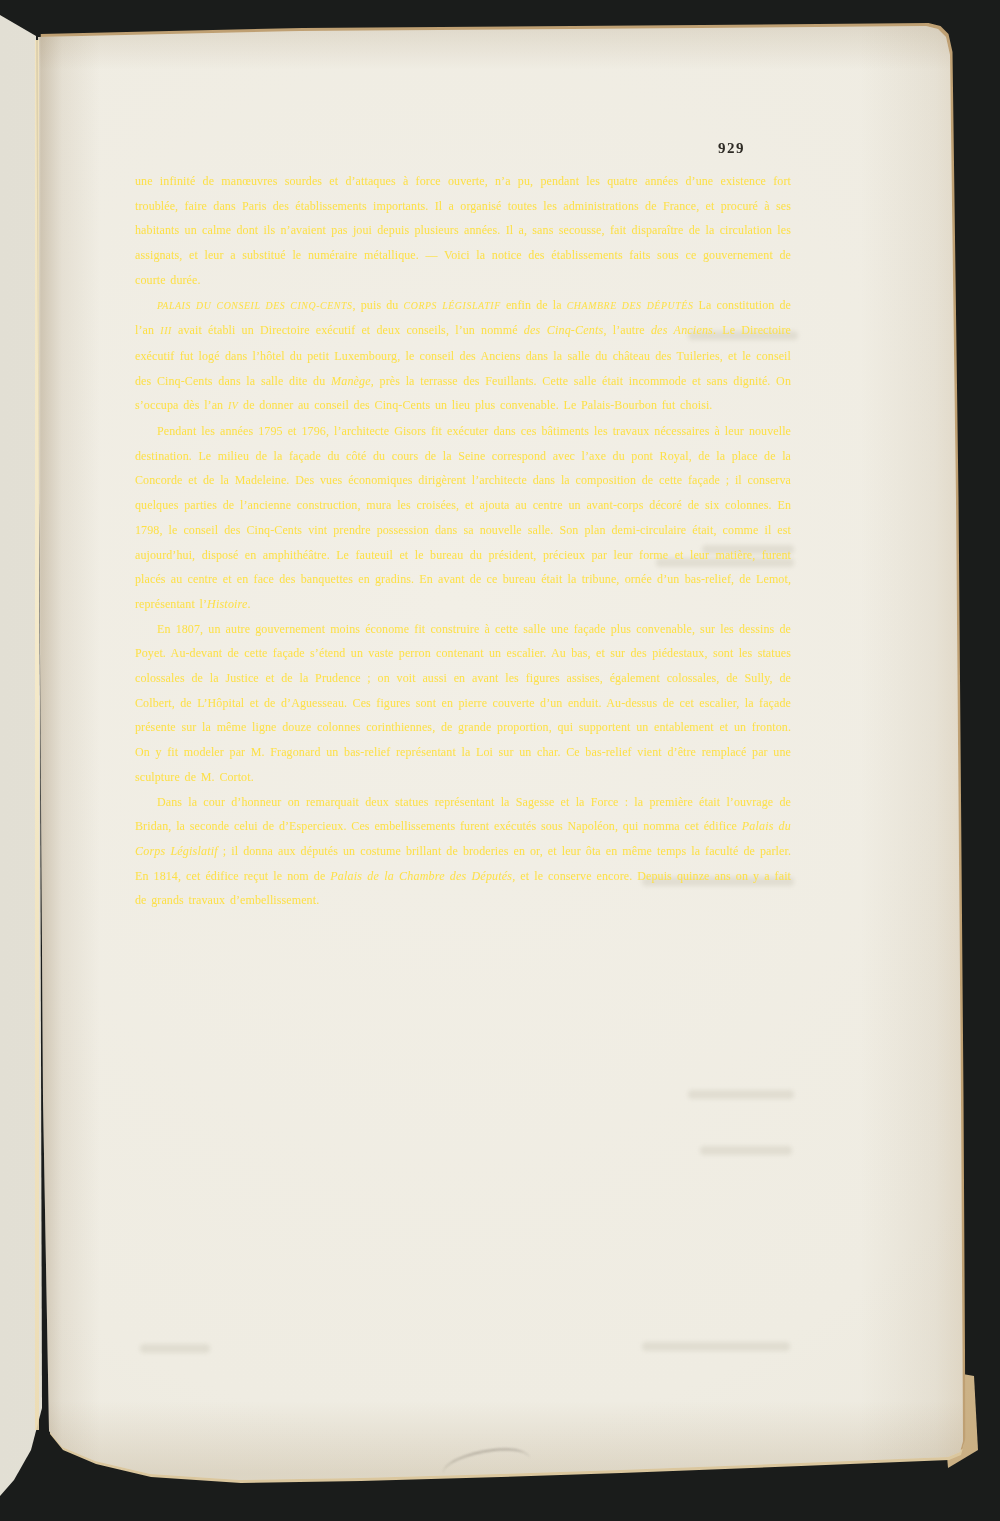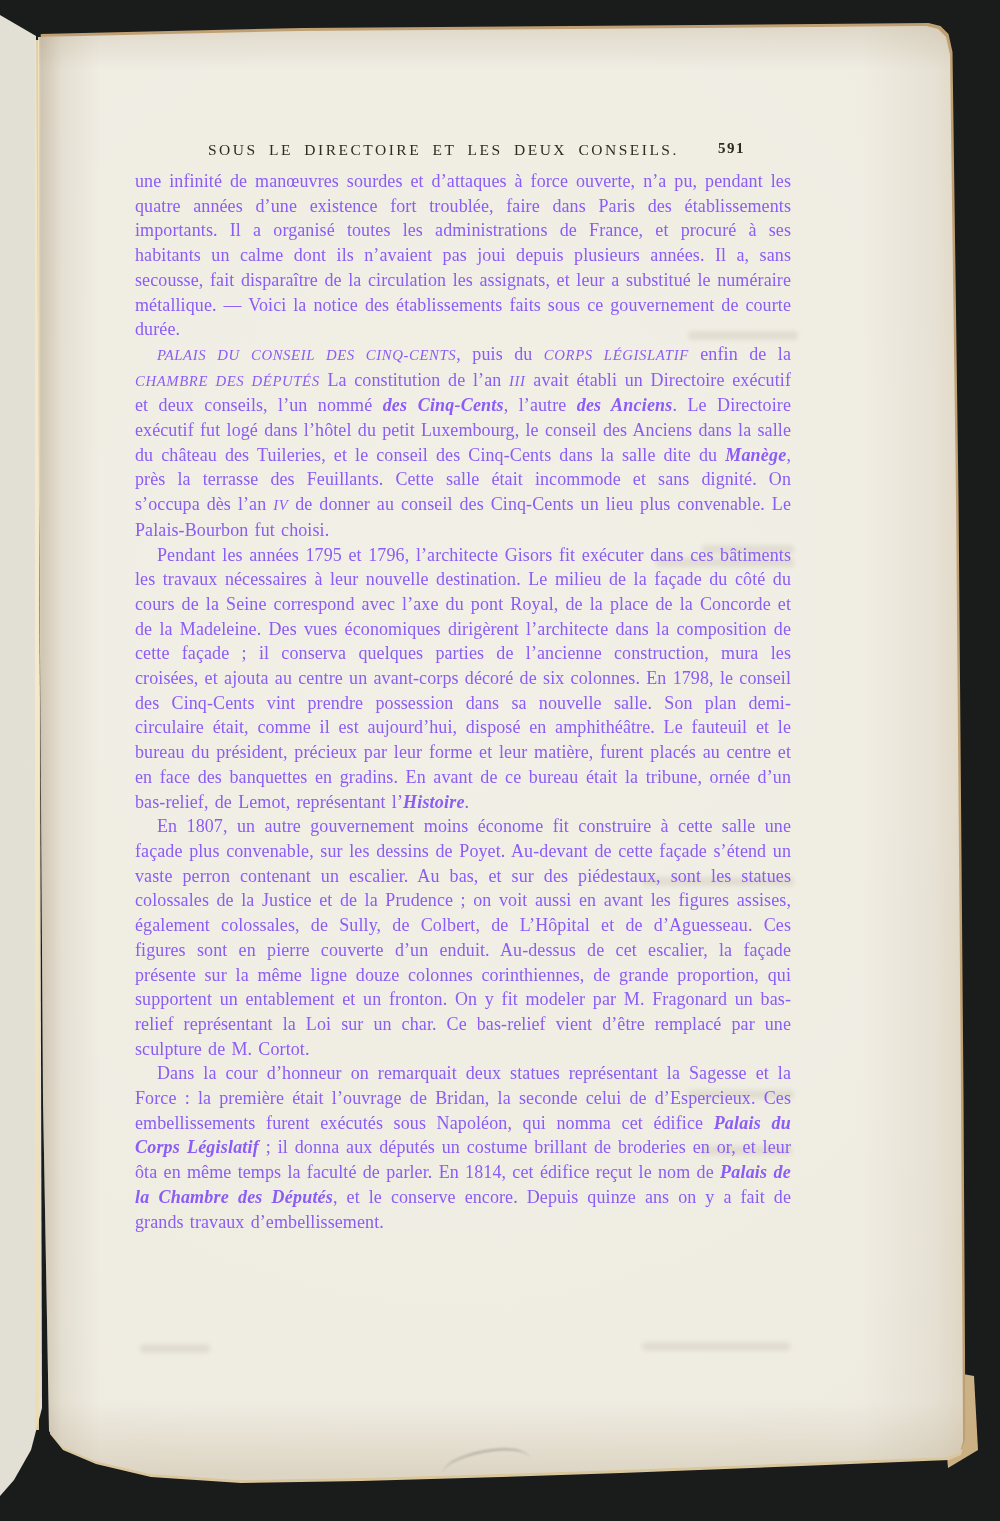--- a/index.html
+++ b/index.html
@@ -44,27 +44,27 @@
     background:linear-gradient(to bottom,#f3e4bd,#f7ecca 40%,#eedcb2);
     filter:blur(.6px);opacity:.9;
   }
   
   .running-head{position:absolute;left:0;top:141px;width:1000px;height:26px;color:#2e2b25;}
   .rh-title{position:absolute;left:208px;top:0;font-size:15.5px;letter-spacing:2.5px;word-spacing:5px;white-space:nowrap;}
   .rh-num{position:absolute;left:718px;top:-1px;font-size:15px;font-weight:bold;letter-spacing:1.5px;}
   
   .text-block{
     position:absolute;left:135px;top:169px;width:656px;
-    color:#8b5cf6;font-size:18px;line-height:24.7px;
+    color:#fde047;font-size:12px;line-height:24.7px;
     text-align:justify;word-spacing:1.6px;letter-spacing:.1px;
   }
   .text-block p{margin:0;padding:0;}
   .text-block p.indent{text-indent:22px;}
   .text-block .smallcaps{font-size:.82em;letter-spacing:.6px;font-style:italic;}
-  .text-block .italic{font-style:italic;letter-spacing:.2px;font-weight:bold;}
+  .text-block .italic{font-style:italic;letter-spacing:.2px;}
   
   .ghost{position:absolute;height:9px;background:#d4d0c2;opacity:.55;filter:blur(2.2px);border-radius:4px;}
   
   .smudge{
     position:absolute;left:442px;top:1450px;width:88px;height:18px;
     border-top:2.5px solid rgba(75,70,60,.5);
     border-radius:60% 40% 0 0 / 90% 70% 0 0;
     transform:rotate(-7deg);filter:blur(1px);opacity:.65;
   }
 </style>
@@ -84,22 +84,21 @@
   <div class="ghost" style="left:688px;top:331px;width:110px;"></div>
   <div class="ghost" style="left:702px;top:545px;width:92px;"></div>
   <div class="ghost" style="left:656px;top:558px;width:138px;"></div>
   <div class="ghost" style="left:642px;top:877px;width:152px;"></div>
   <div class="ghost" style="left:688px;top:1090px;width:106px;"></div>
   <div class="ghost" style="left:700px;top:1146px;width:92px;"></div>
   <div class="ghost" style="left:642px;top:1342px;width:148px;"></div>
   <div class="ghost" style="left:140px;top:1344px;width:70px;"></div>
 
   <div class="running-head">
-    <span class="rh-title">SOUS LE DIRECTOIRE ET LES DEUX CONSEILS.</span>
-    <span class="rh-num">591</span>
+    <span class="rh-num">929</span>
   </div>
 
   <div class="text-block">
       <p><span>une infinité de manœuvres sourdes et d’attaques à force ouverte, n’a pu, pendant les quatre années d’une existence fort troublée, faire dans Paris des établissements importants. Il a organisé toutes les administrations de France, et procuré à ses habitants un calme dont ils n’avaient pas joui depuis plusieurs années. Il a, sans secousse, fait disparaître de la circulation les assignats, et leur a substitué le numéraire métallique. — Voici la notice des établissements faits sous ce gouvernement de courte durée.</span></p>
       <p class="indent"><span class="smallcaps">PALAIS DU CONSEIL DES CINQ-CENTS</span><span>, puis du </span><span class="smallcaps">CORPS LÉGISLATIF</span><span> enfin de la </span><span class="smallcaps">CHAMBRE DES DÉPUTÉS</span><span> La constitution de l’an </span><span class="smallcaps">III</span><span> avait établi un Directoire exécutif et deux conseils, l’un nommé </span><span class="italic">des Cinq-Cents</span><span>, l’autre </span><span class="italic">des Anciens</span><span>. Le Directoire exécutif fut logé dans l’hôtel du petit Luxembourg, le conseil des Anciens dans la salle du château des Tuileries, et le conseil des Cinq-Cents dans la salle dite du </span><span class="italic">Manège</span><span>, près la terrasse des Feuillants. Cette salle était incommode et sans dignité. On s’occupa dès l’an </span><span class="smallcaps">IV</span><span> de donner au conseil des Cinq-Cents un lieu plus convenable. Le Palais-Bourbon fut choisi.</span></p>
       <p class="indent"><span>Pendant les années 1795 et 1796, l’architecte Gisors fit exécuter dans ces bâtiments les travaux nécessaires à leur nouvelle destination. Le milieu de la façade du côté du cours de la Seine correspond avec l’axe du pont Royal, de la place de la Concorde et de la Madeleine. Des vues économiques dirigèrent l’architecte dans la composition de cette façade ; il conserva quelques parties de l’ancienne construction, mura les croisées, et ajouta au centre un avant-corps décoré de six colonnes. En 1798, le conseil des Cinq-Cents vint prendre possession dans sa nouvelle salle. Son plan demi-circulaire était, comme il est aujourd’hui, disposé en amphithéâtre. Le fauteuil et le bureau du président, précieux par leur forme et leur matière, furent placés au centre et en face des banquettes en gradins. En avant de ce bureau était la tribune, ornée d’un bas-relief, de Lemot, représentant l’</span><span class="italic">Histoire</span><span>.</span></p>
       <p class="indent"><span>En 1807, un autre gouvernement moins économe fit construire à cette salle une façade plus convenable, sur les dessins de Poyet. Au-devant de cette façade s’étend un vaste perron contenant un escalier. Au bas, et sur des piédestaux, sont les statues colossales de la Justice et de la Prudence ; on voit aussi en avant les figures assises, également colossales, de Sully, de Colbert, de L’Hôpital et de d’Aguesseau. Ces figures sont en pierre couverte d’un enduit. Au-dessus de cet escalier, la façade présente sur la même ligne douze colonnes corinthiennes, de grande proportion, qui supportent un entablement et un fronton. On y fit modeler par M. Fragonard un bas-relief représentant la Loi sur un char. Ce bas-relief vient d’être remplacé par une sculpture de M. Cortot.</span></p>
       <p class="indent"><span>Dans la cour d’honneur on remarquait deux statues représentant la Sagesse et la Force : la première était l’ouvrage de Bridan, la seconde celui de d’Espercieux. Ces embellissements furent exécutés sous Napoléon, qui nomma cet édifice </span><span class="italic">Palais du Corps Législatif</span><span> ; il donna aux députés un costume brillant de broderies en or, et leur ôta en même temps la faculté de parler. En 1814, cet édifice reçut le nom de </span><span class="italic">Palais de la Chambre des Députés</span><span>, et le conserve encore. Depuis quinze ans on y a fait de grands travaux d’embellissement.</span></p>
     </div>
 

